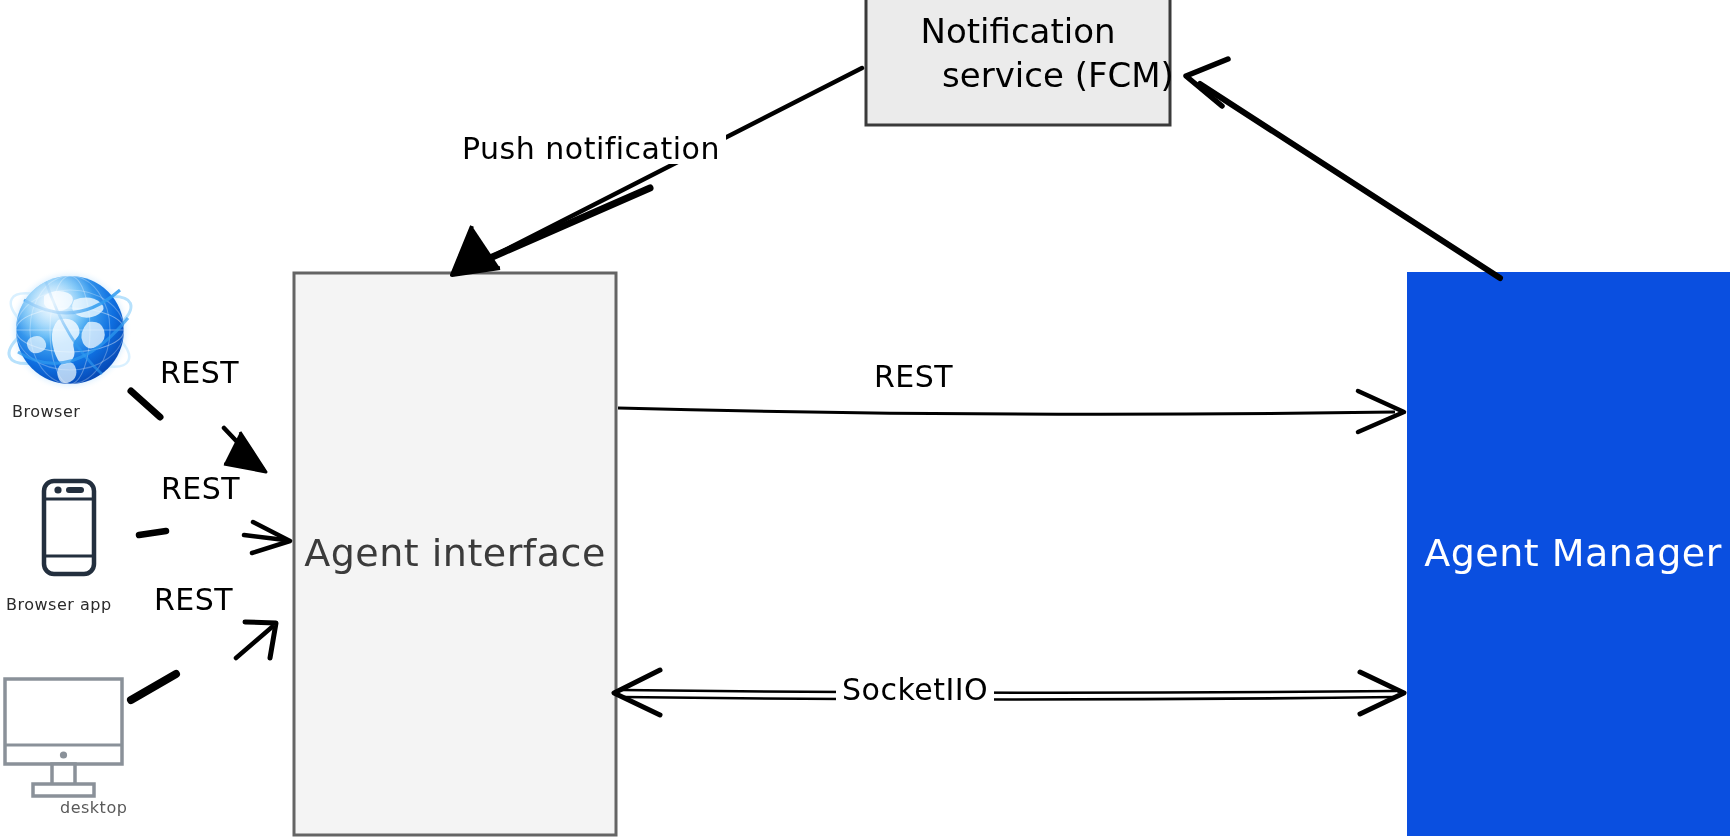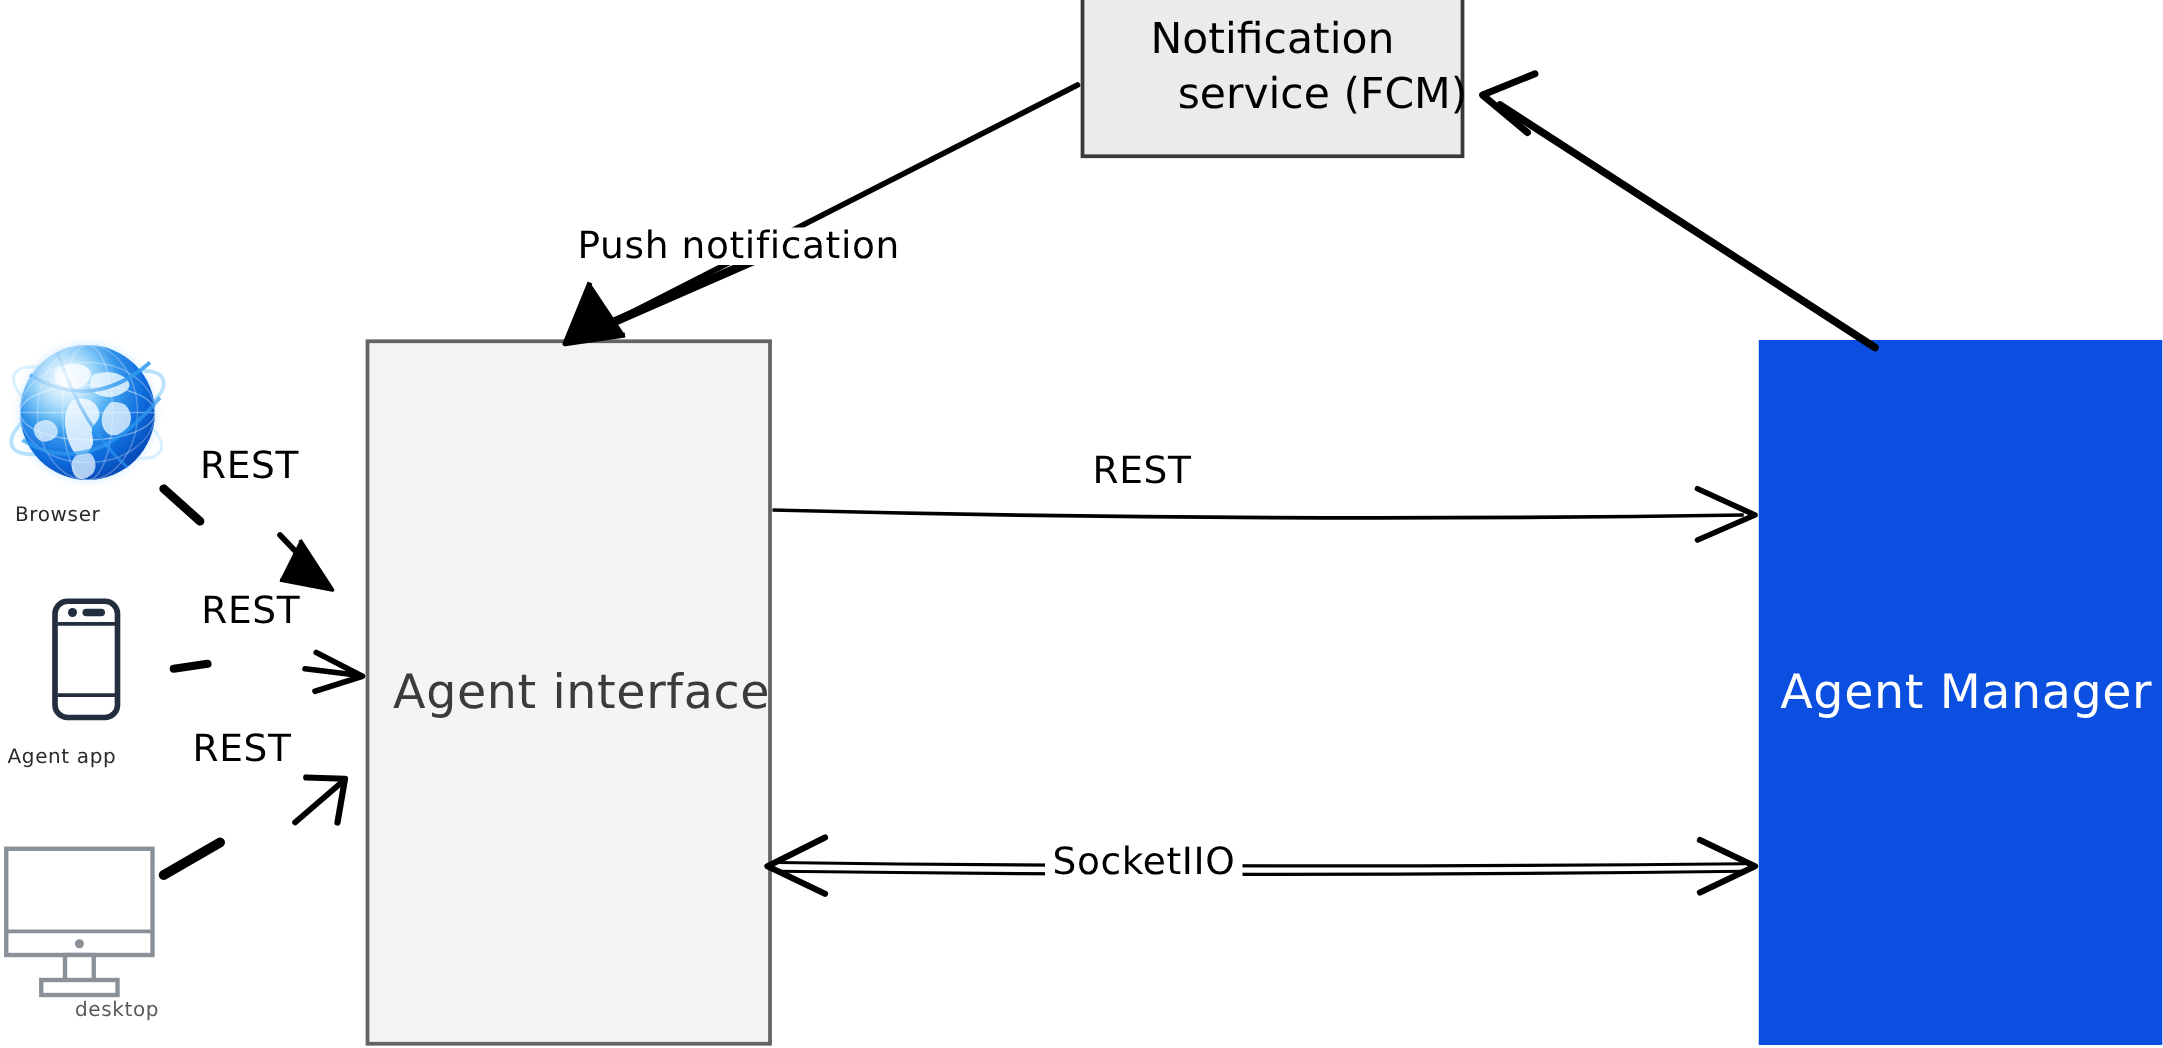--- a/index.html
+++ b/index.html
@@ -177,35 +177,35 @@
       <path d="M862 68 L462 272" fill="none" stroke="#000000" stroke-width="4.5" stroke-linecap="round"></path>
       <path d="M650 188 L458 272" fill="none" stroke="#000000" stroke-width="7" stroke-linecap="round"></path>
       <path d="M472 226 L452 275 L500 268" fill="#000000" stroke="#000000" stroke-width="4" stroke-linejoin="round"></path>
     </g>
 
   </svg>
 
   <div class="chip hand box-label" style="left:866px; top:14px; width:304px; text-align:center; background:transparent; padding:0; color:#000;">Notification</div>
   <div class="chip hand box-label" style="left:866px; top:58px; width:304px; text-align:center; background:transparent; padding:0; color:#000;margin-left:40px;">service (FCM)</div>
 
-  <div class="chip hand node-label" style="left:294px; top:534px; width:322px; text-align:right; background:transparent; padding:0; color:#3b3b3b;">Agent interface</div>
+  <div class="chip hand node-label" style="left:294px; top:534px; width:322px; text-align:center; background:transparent; padding:0; color:#3b3b3b;">Agent interface</div>
 
   <div class="chip hand node-label" style="left:1408px; top:534px; width:330px; text-align:center; background:transparent; padding:0; color:#ffffff;">Agent Manager</div>
 
   <div class="chip hand small-label" style="left:12px; top:404px; background:transparent; padding:0; color:#2b2b2b;">Browser</div>
 
-  <div class="chip hand small-label" style="left:6px; top:597px; background:transparent; padding:0; color:#2b2b2b;">Agent app</div>
+  <div class="chip hand small-label" style="left:6px; top:597px; background:transparent; padding:0; color:#2b2b2b;">Browser app</div>
 
   <div class="chip hand small-label" style="left:14px; top:800px; background:transparent; padding:0; color:#5a5a5a;margin-left:46px;">desktop</div>
 
   <div class="chip hand edge-label" style="left:154px; top:358px;">REST</div>
 
   <div class="chip hand edge-label" style="left:155px; top:474px;">REST</div>
 
   <div class="chip hand edge-label" style="left:148px; top:585px;">REST</div>
 
   <div class="chip hand edge-label" style="left:868px; top:362px;">REST</div>
 
   <div class="chip hand edge-label" style="left:836px; top:675px;">SocketIIO</div>
 
-  <div class="chip hand edge-label" style="left:456px; top:134px;margin-top:48px;">Push notification</div>
+  <div class="chip hand edge-label" style="left:456px; top:134px;">Push notification</div>
 
 </div>
 
 </body></html>

